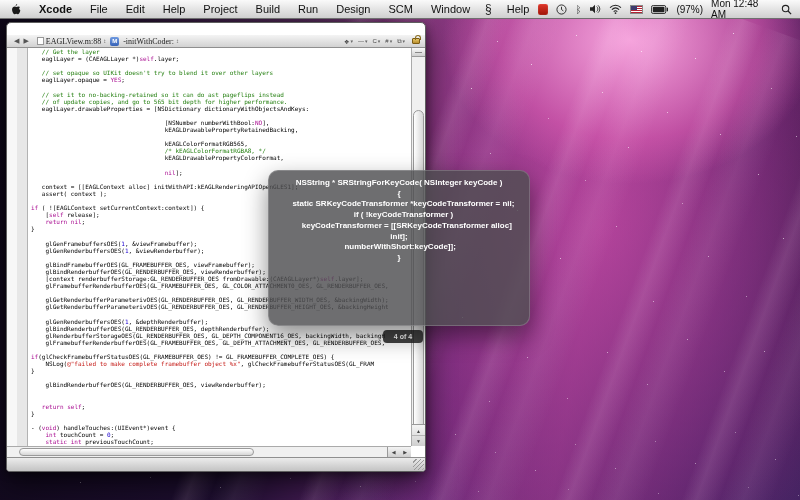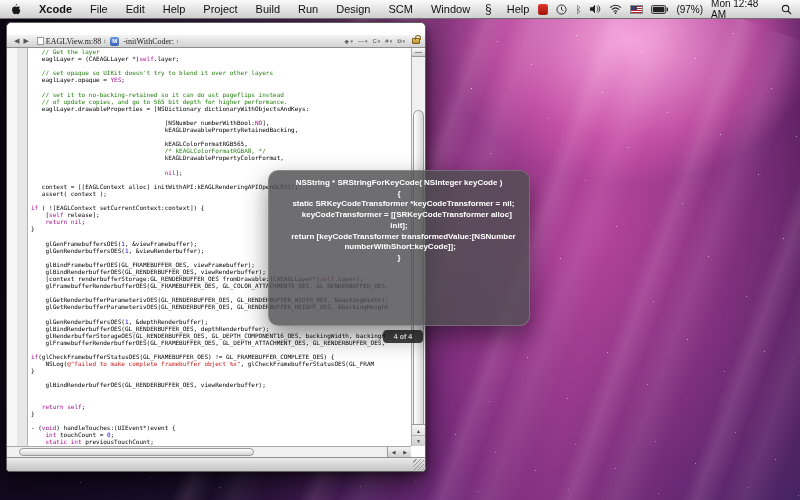--- a/index.html
+++ b/index.html
@@ -256,18 +256,18 @@
       <div class="grip"></div>
     </div>
   </div>
 
   <div class="find-badge">4 of 4</div>
 
   <div class="overlay-panel">
       <div class="oline">NSString * SRStringForKeyCode( NSInteger keyCode )</div>
       <div class="oline">{</div>
       <div class="oline">    static SRKeyCodeTransformer *keyCodeTransformer = nil;</div>
+      <div class="oline">    if ( !keyCodeTransformer )</div>
       <div class="oline">       keyCodeTransformer = [[SRKeyCodeTransformer alloc] init];</div>
-      <div class="oline">    return [keyCodeTransformer transformedValue:[NSNumber</div>
       <div class="oline"> numberWithShort:keyCode]];</div>
       <div class="oline">}</div>
     </div>
 </div>
 
 </body></html>

